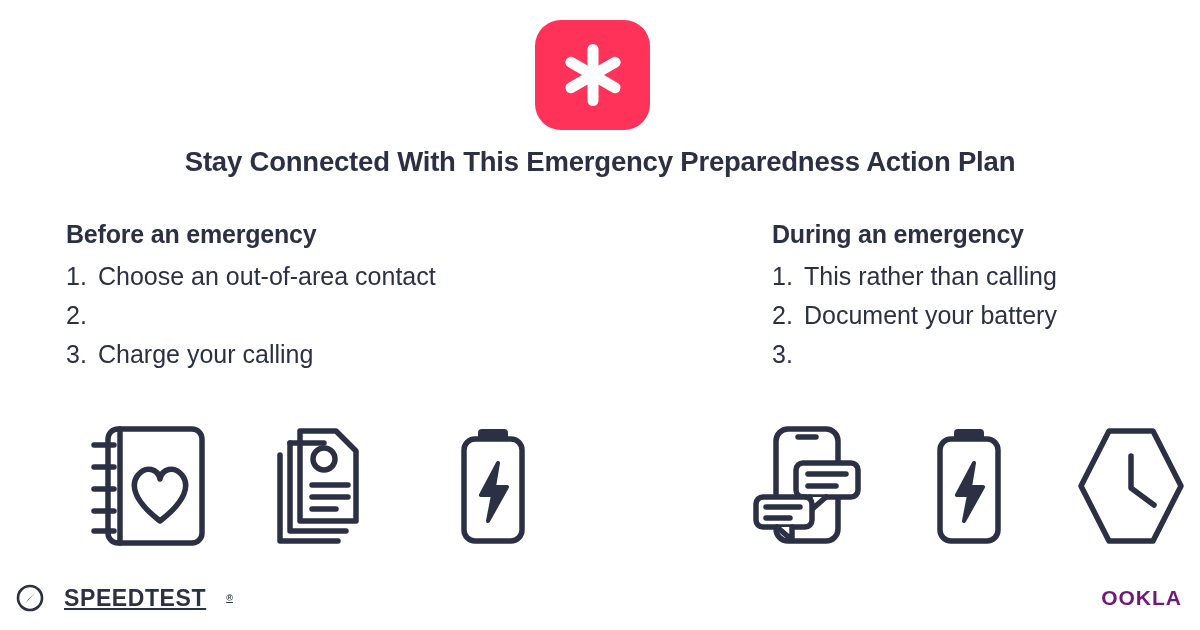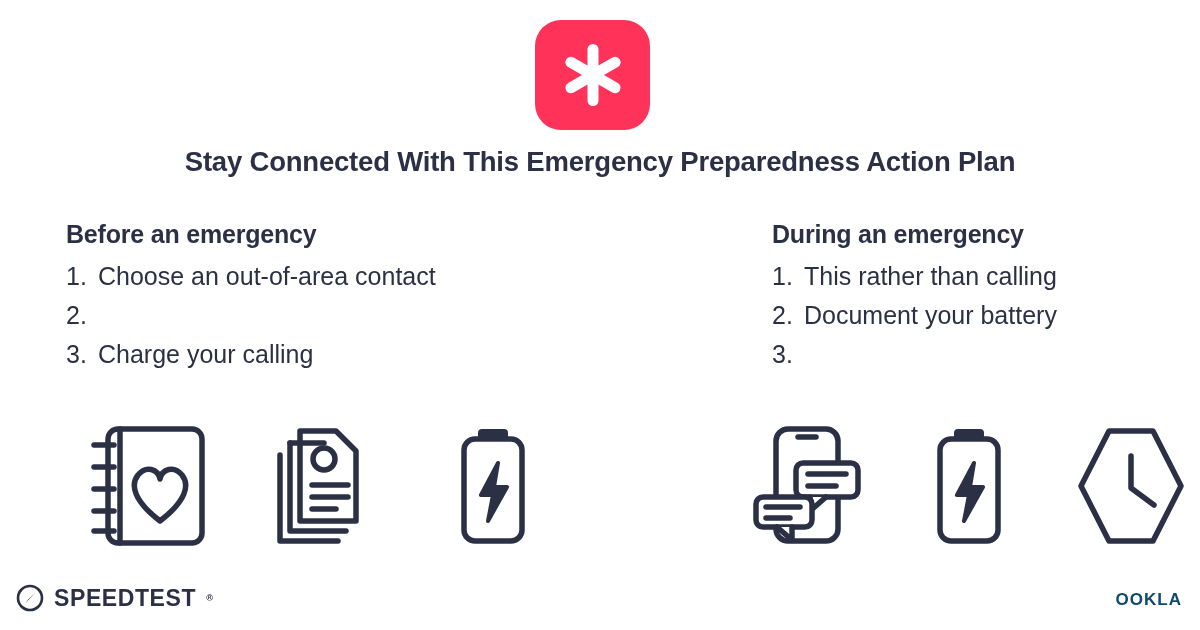--- a/index.html
+++ b/index.html
@@ -101,21 +101,22 @@
   }
   .icon-cell svg { display: block; }
 
   
   .footer-left {
     position: absolute;
     left: 16px;
     bottom: 18px;
     display: flex;
     align-items: center;
-    gap: 10px;
+    gap: 20px;
+    text-decoration: underline;
   }
   .speedtest-word {
     font-size: 23px;
     font-weight: bold;
     letter-spacing: 0.6px;
     color: #2b3045;
   }
   .tm {
     font-size: 9px;
     vertical-align: super;
@@ -123,24 +124,24 @@
     color: #2b3045;
   }
   .footer-right {
     position: absolute;
     right: 18px;
     bottom: 20px;
     display: flex;
     align-items: center;
   }
   .ookla-word {
-    font-size: 17px;
+    font-size: 21px;
     font-weight: bold;
     letter-spacing: 1px;
-    color: #0c4a6e;
+    color: #701a75;
     position: relative;
   }
 </style>
 </head>
 <body>
 
 <div class="page">
 
   <div class="badge">
     <svg width="66" height="66" viewBox="0 0 66 66" aria-hidden="true">

